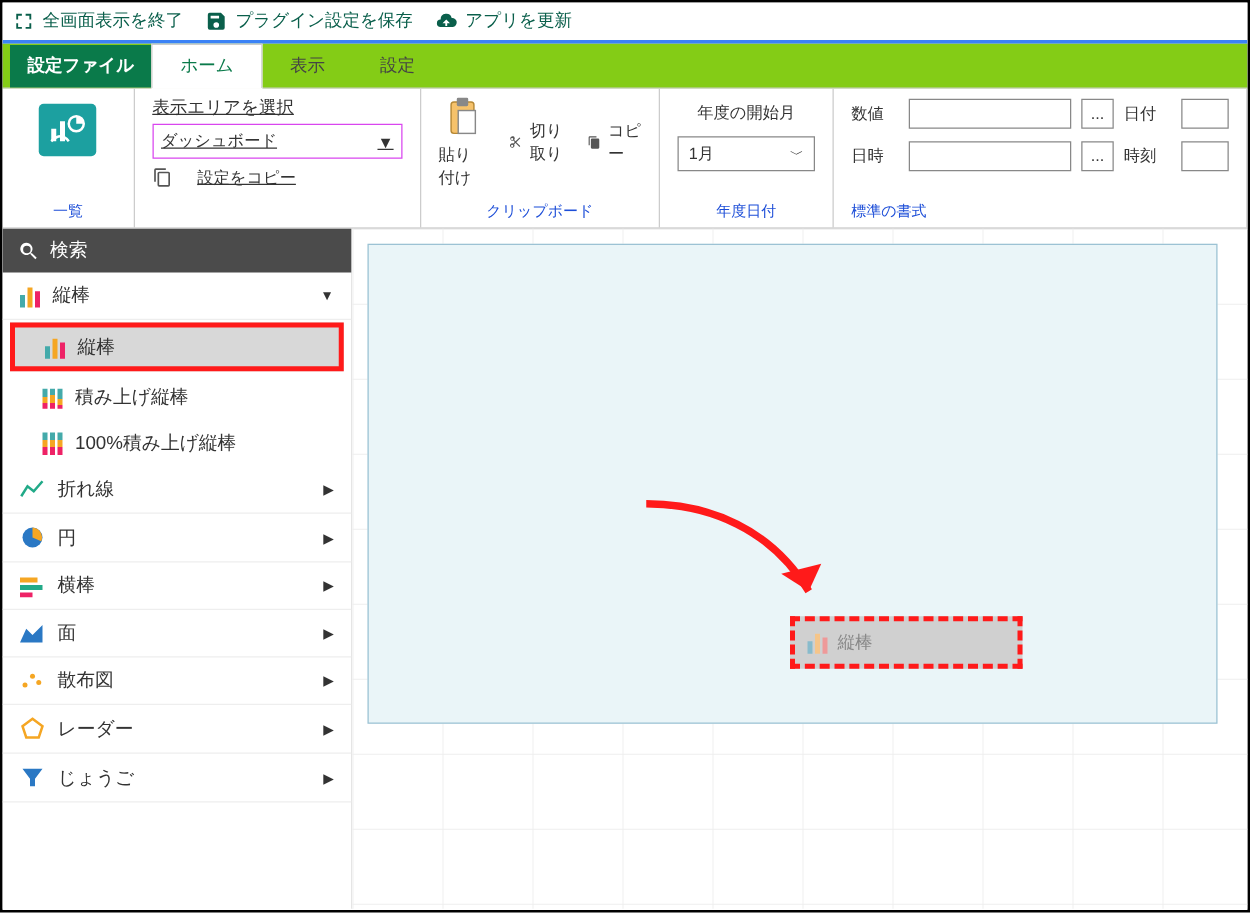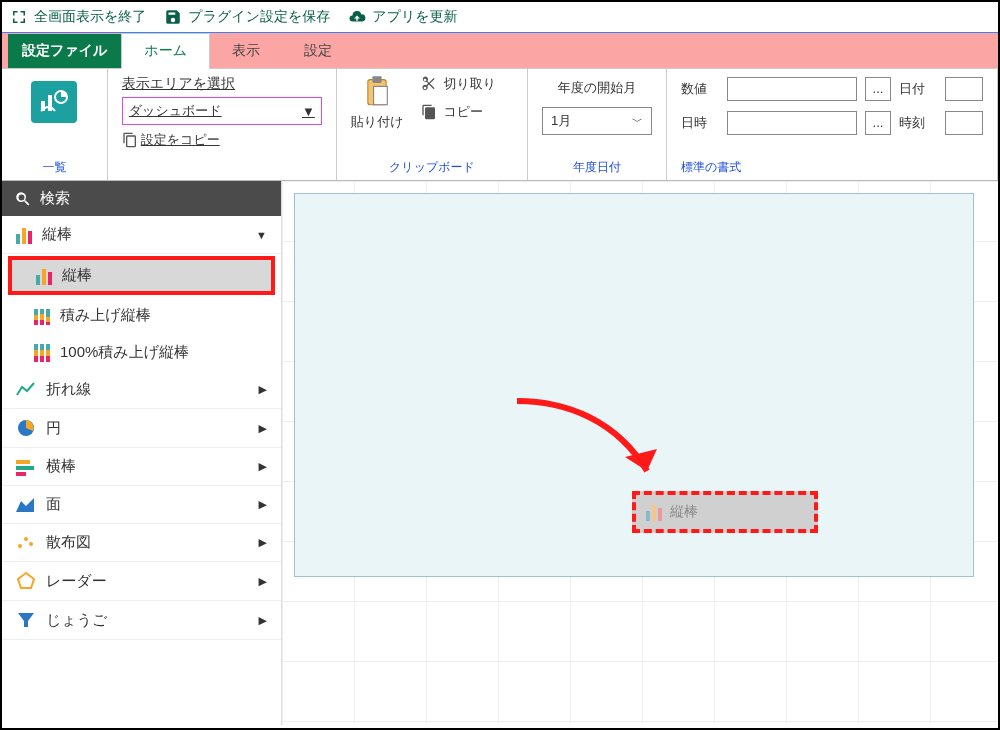--- a/index.html
+++ b/index.html
@@ -12,38 +12,38 @@
     height: 730px;
     overflow: hidden;
     border: 2px solid #000;
   }
   
   .top-toolbar {
     display: flex;
     align-items: center;
     padding: 6px 8px;
     gap: 18px;
-    border-bottom: 1px solid #3b82f6;
+    border-bottom: 3px solid #3b82f6;
     background:#fff;
   }
   .top-toolbar .tool-item {
     display: flex;
     align-items: center;
     gap: 6px;
     color: #0a5f4b;
     font-size: 14px;
     cursor: pointer;
   }
   .tool-item svg { width:18px; height:18px; }
 
   
   .tab-strip {
     display:flex;
     align-items:flex-end;
-    background:#fca5a5;
+    background:#84cc16;
     border-bottom:1px solid #ccc;
     padding-left:6px;
   }
   .tab-strip .file-tab{
     background:#0a7a4a;
     color:#fff;
     padding:8px 14px;
     font-size:14px;
     font-weight:bold;
   }
@@ -90,28 +90,28 @@
     margin-top:6px;
   }
   
   .g-area{ width:240px;text-decoration:underline;}
   .g-area .label{font-size:14px;color:#333;margin-bottom:4px;}
   .g-area .combo{
     display:flex;align-items:center;border:1px solid #d946ef;
     height:28px;padding:0 6px;justify-content:space-between;
     background:#fff;margin-bottom:6px;
   }
-  .g-area .copy-row{display:flex;align-items:center;gap:3px;color:#333;font-size:13px;}
+  .g-area .copy-row{display:flex;align-items:center;gap:20px;color:#333;font-size:13px;}
 
   
   .g-clip{ width:200px;}
   .g-clip .cols{display:flex;gap:18px;}
   .g-clip .paste{display:flex;flex-direction:column;align-items:center;gap:6px;font-size:13px;}
   .g-clip .paste-icon{width:28px;height:32px;}
-  .g-clip .side-btns{display:flex;flex-direction:column;gap:10px;font-size:13px;}
+  .g-clip .side-btns{display:flex;flex-direction:row;gap:10px;font-size:13px;}
   .g-clip .side-btns .row{display:flex;align-items:center;gap:6px;}
 
   
   .g-fiscal{width:140px;align-items:center;}
   .g-fiscal .label{font-size:13px;margin:4px 0 10px;}
   .g-fiscal .combo{
     display:flex;align-items:center;border:1px solid #888;
     height:28px;width:110px;padding:0 8px;justify-content:space-between;
   }
   

